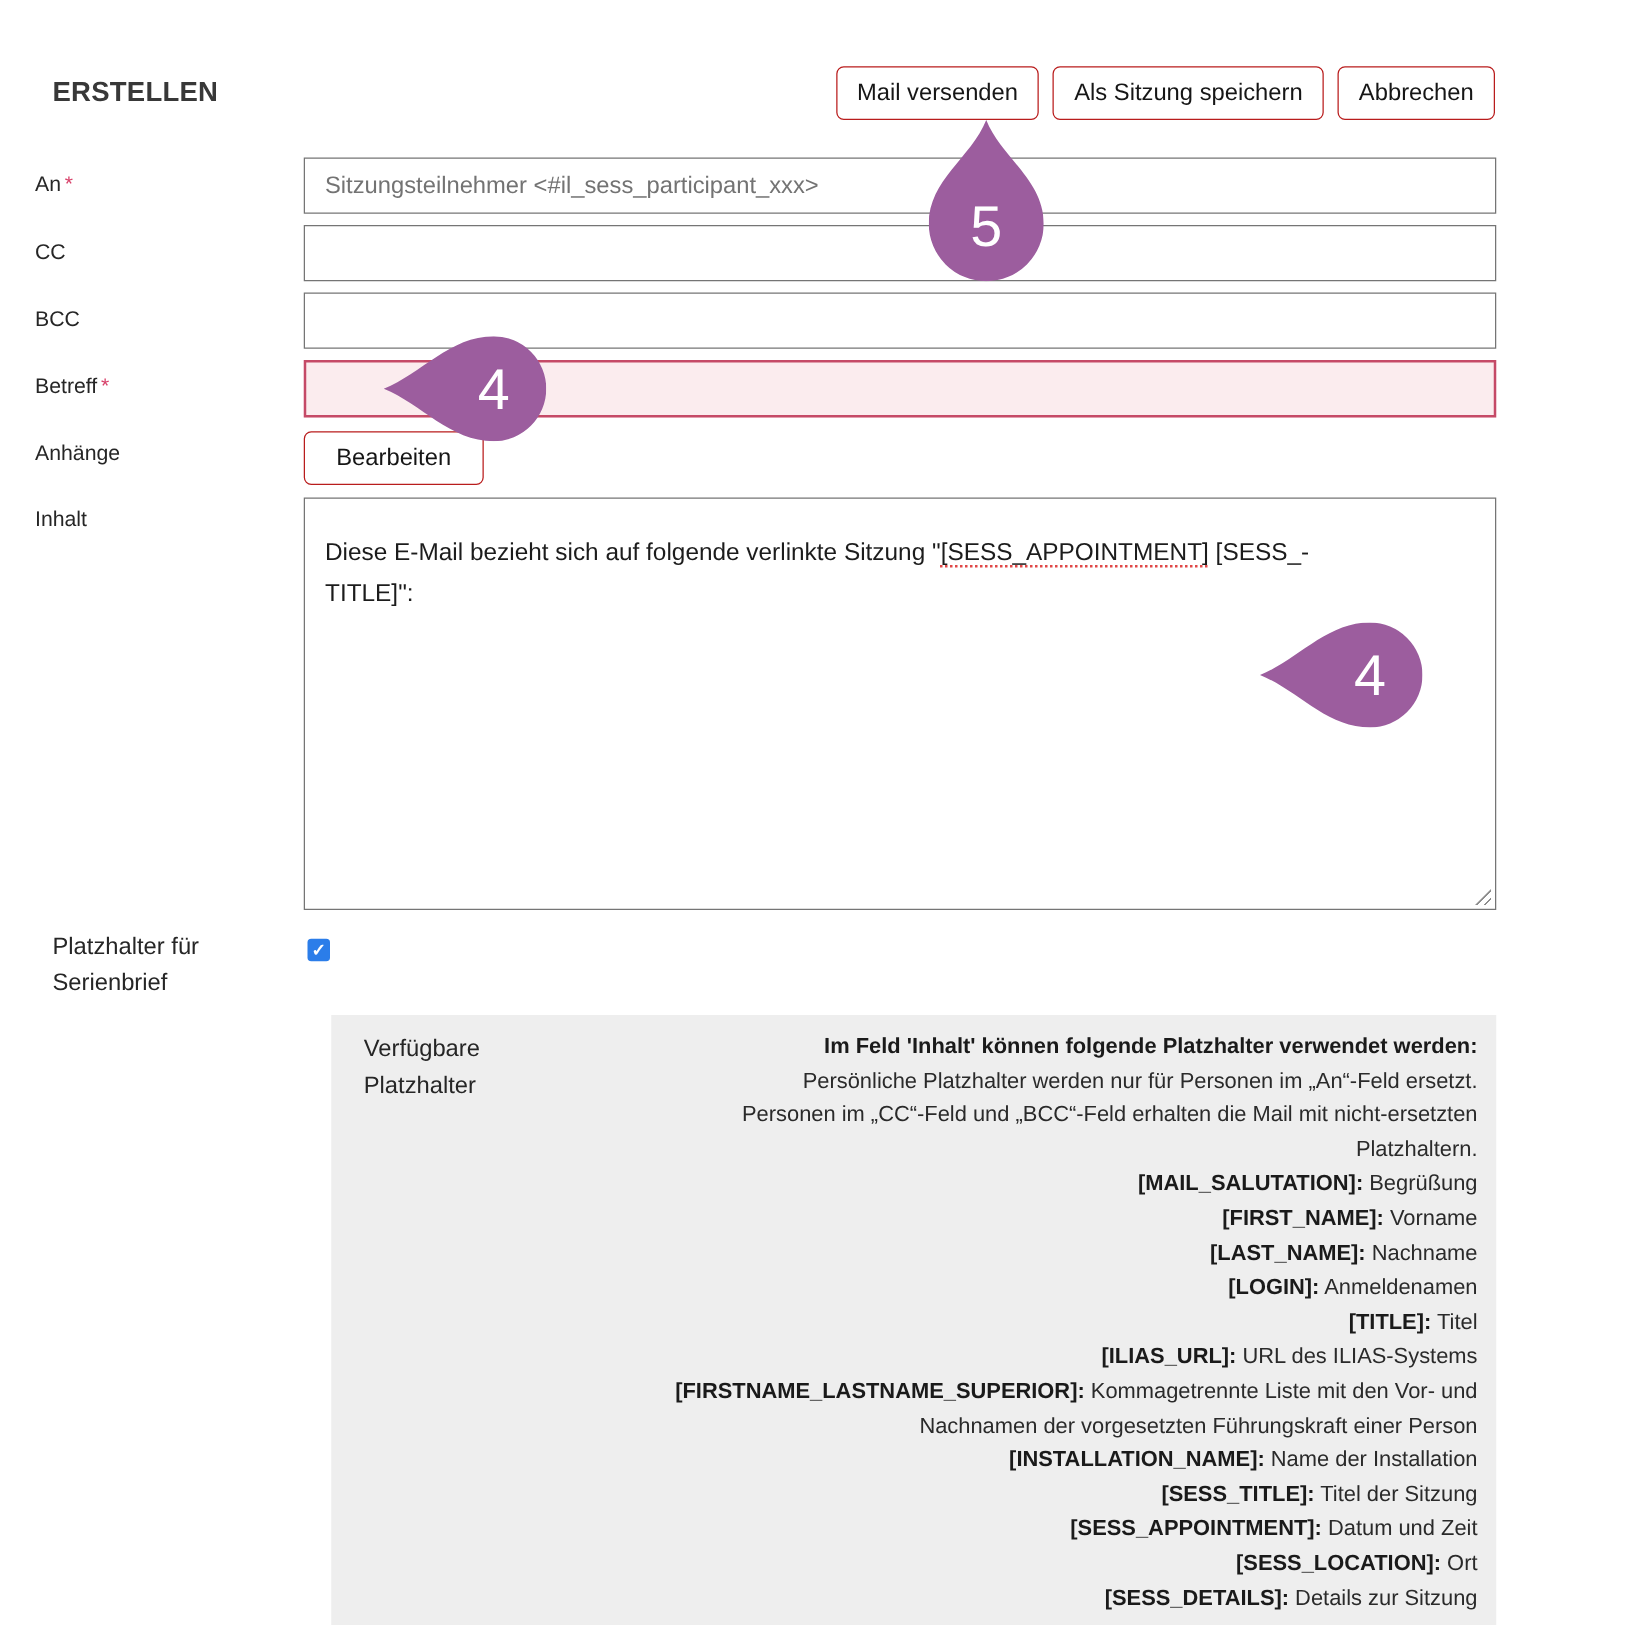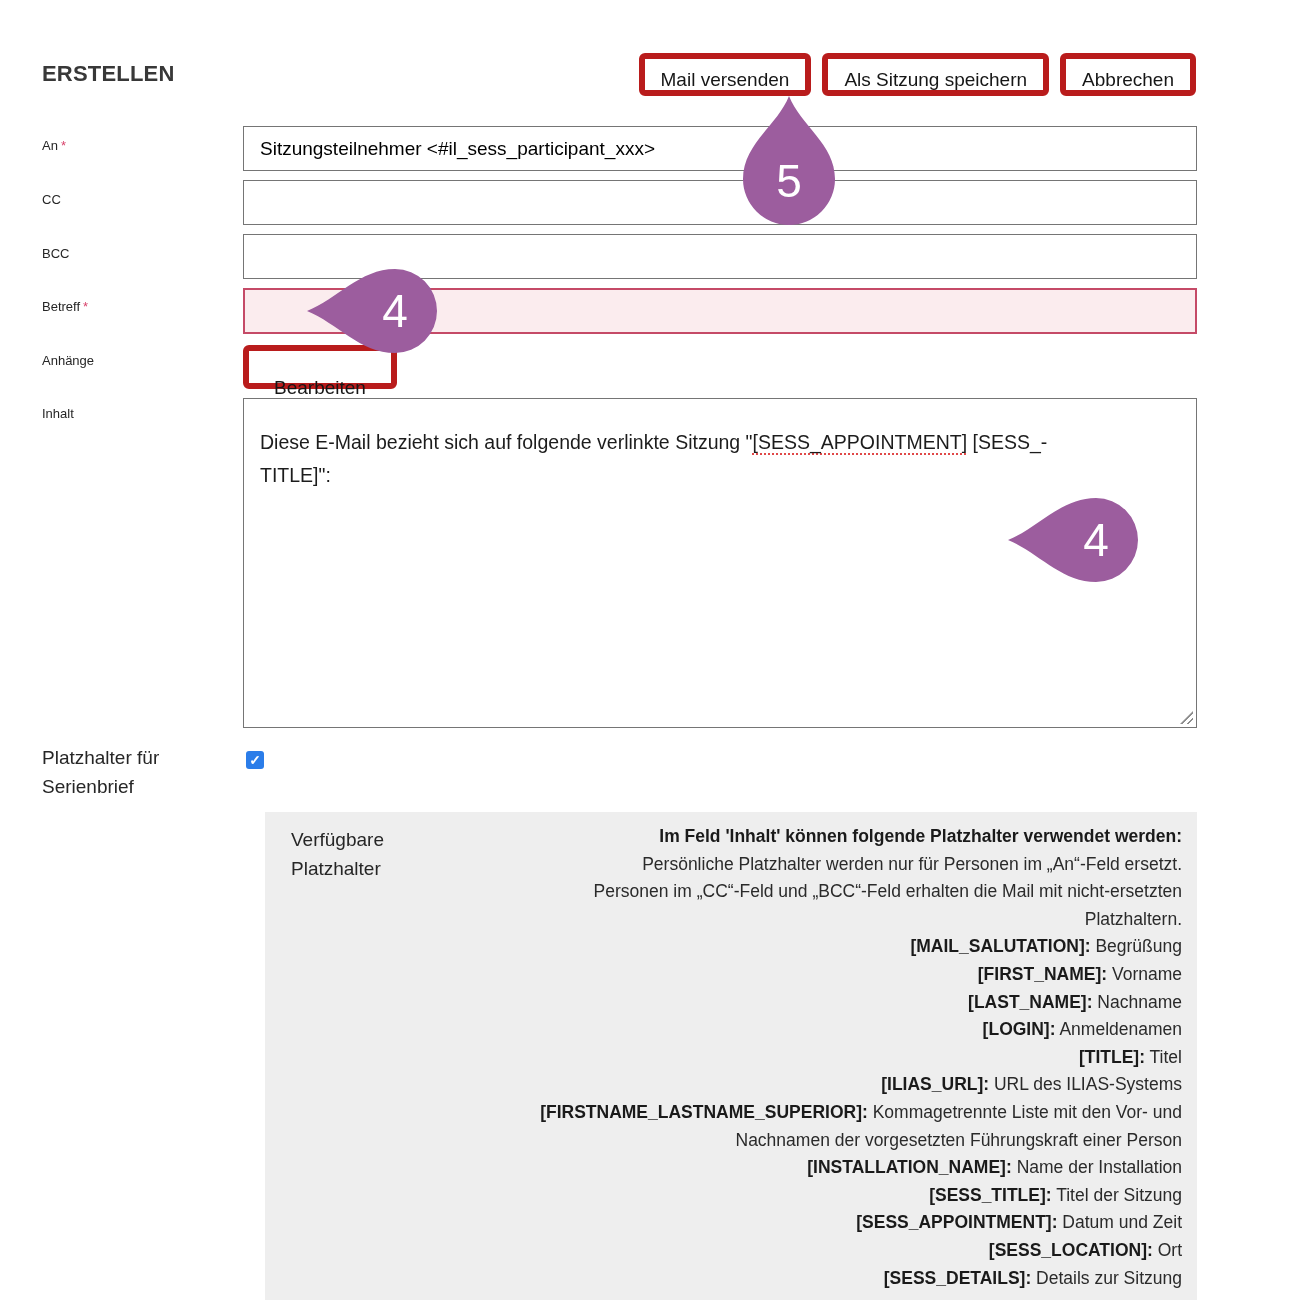--- a/index.html
+++ b/index.html
@@ -4,32 +4,32 @@
 <style>
   * { margin:0; padding:0; box-sizing:border-box; }
   html,body { background:#fff; }
   body { font-family:"Liberation Sans", sans-serif; color:#161616; }
   .page { position:relative; width:1300px; height:1300px; background:#fff; overflow:hidden; }
 
   .heading { position:absolute; left:42px; top:61px; font-size:22px; font-weight:700; color:#383838; letter-spacing:.2px; }
 
   .toolbar { position:absolute; top:53px; right:104px; display:flex; gap:11px; }
   .btn { height:43px; padding:0 16px; font-size:19px; line-height:41px; color:#161616;
-         background:#fff; border:6px solid #b91c1c; border-radius:6px; cursor:pointer;
+         background:#fff; border:1px solid #b91c1c; border-radius:6px; cursor:pointer;
          font-family:"Liberation Sans", sans-serif; white-space:nowrap; }
 
-  .label { position:absolute; left:42px; font-size:13px; color:#262626; }
+  .label { position:absolute; left:28px; font-size:17px; color:#262626; }
   .req { color:#d8436b; margin-left:3px; }
 
   .field { position:absolute; left:243px; width:954px; height:45px; border:1px solid #757575;
-           background:#fff; font-size:19px; padding:0 16px; color:#000000;
+           background:#fff; font-size:19px; padding:0 16px; color:#737373;
            font-family:"Liberation Sans", sans-serif; border-radius:0; }
   .field.error { background:#fbecee; border:2px solid #c54a67; height:46px; }
 
-  .edit-btn { position:absolute; left:243px; top:345px; height:43px; padding:16px 25px; }
+  .edit-btn { position:absolute; left:243px; top:345px; height:43px; padding:0 25px; }
 
   .ta { position:absolute; left:243px; top:398px; width:954px; height:330px;
         border:1px solid #757575; background:#fff; padding:27px 4px 0 16px;
         font-size:19.5px; line-height:32.5px; color:#1c1c1c; cursor:text; }
   .ta-line { white-space:pre-wrap; }
   .ta-gap { height:32.5px; }
   .squiggle { text-decoration:underline; text-decoration-style:dotted; text-decoration-color:#e04848;
               text-decoration-thickness:2px; text-underline-offset:4px; }
   .resize-handle { position:absolute; right:3px; bottom:3px; width:13px; height:13px;
         background:repeating-linear-gradient(-45deg, transparent 0 3px, #8d8d8d 3px 4.6px);

